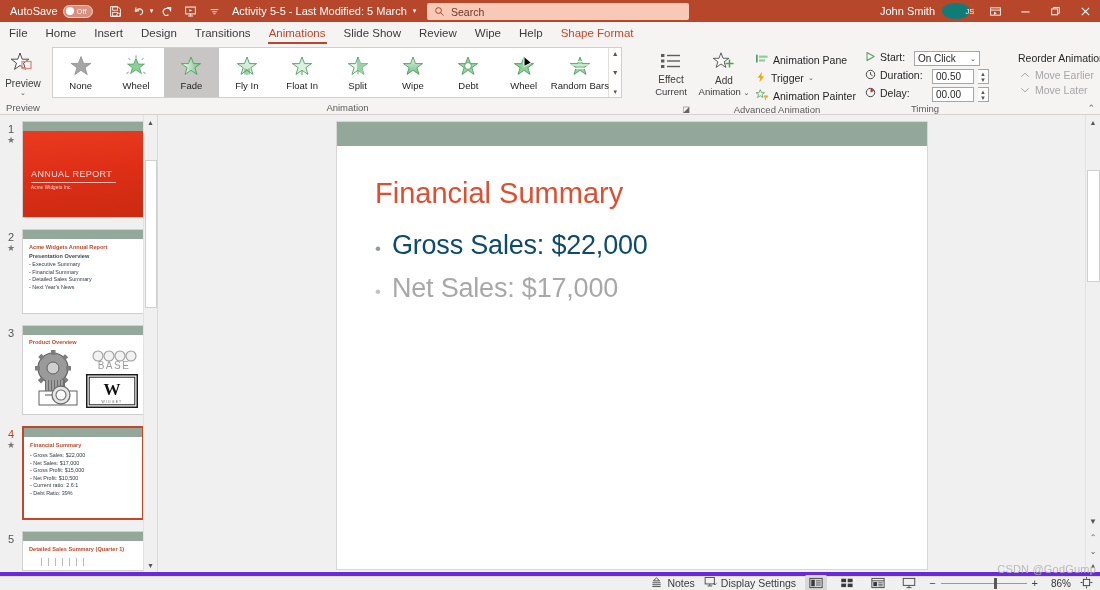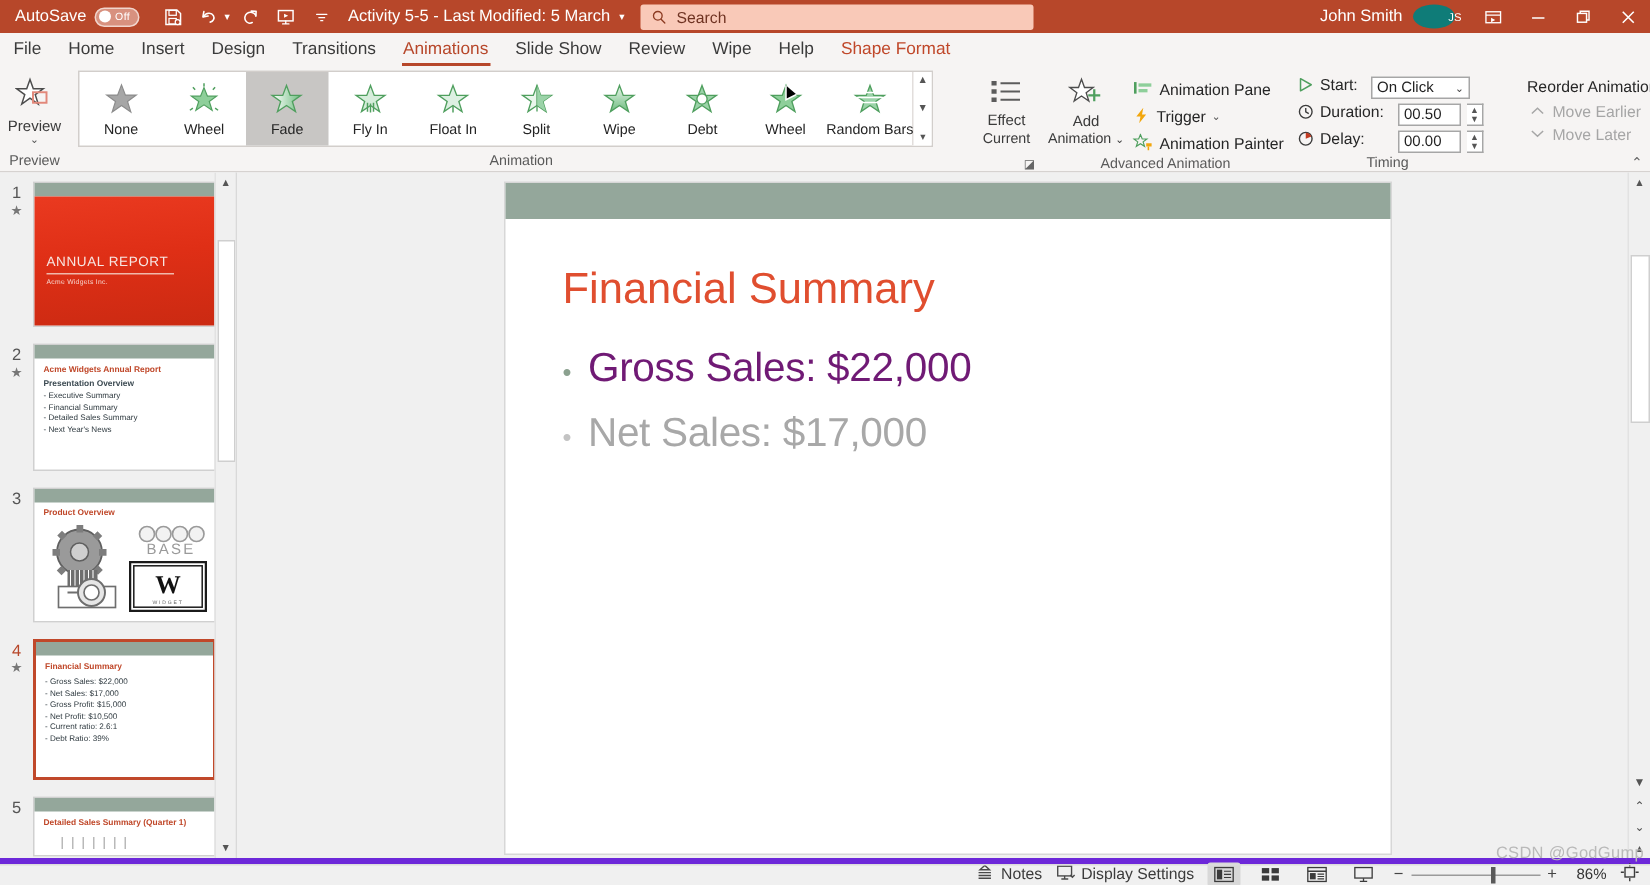--- a/index.html
+++ b/index.html
@@ -210,21 +210,21 @@
   }
   .slide-topbar { height:24px; background:#94a79b; margin:0 0 0 0; }
   .slide-title {
     position:absolute; left:38px; top:55px; font-size:29px; color:#e04e2f; letter-spacing:0px;
   }
   .bullets { position:absolute; left:38px; top:108px; width:520px; }
   .bullet { display:flex; align-items:baseline; gap:11px; margin-bottom:12px; }
   .bullet .dot { font-size:17px; line-height:1; }
   .bullet .btxt { font-size:27px; letter-spacing:-.2px; }
   .bullet.b1 .dot { color:#8ba18f; }
-  .bullet.b1 .btxt { color:#701a75; }
+  .bullet.b1 .btxt { color:#0c4a6e; }
   .bullet.b2 .dot { color:#c3c3c3; }
   .bullet.b2 .btxt { color:#a8a8a8; }
 
   .vscroll {
     position:absolute; right:0; top:0; bottom:0; width:15px; background:#f0f0f0;
     border-left:1px solid #e2e2e2;
   }
   .vs-btn { height:15px; display:flex;align-items:center;justify-content:center;font-size:7px;color:#555; }
   .vs-thumb { position:absolute; top:55px; left:1px; width:13px; height:112px; background:#fff; border:1px solid #cfcfcf; }
   .vs-extra { position:absolute; left:0; right:0; display:flex; align-items:center; justify-content:center; font-size:8px; color:#555; height:14px;}

